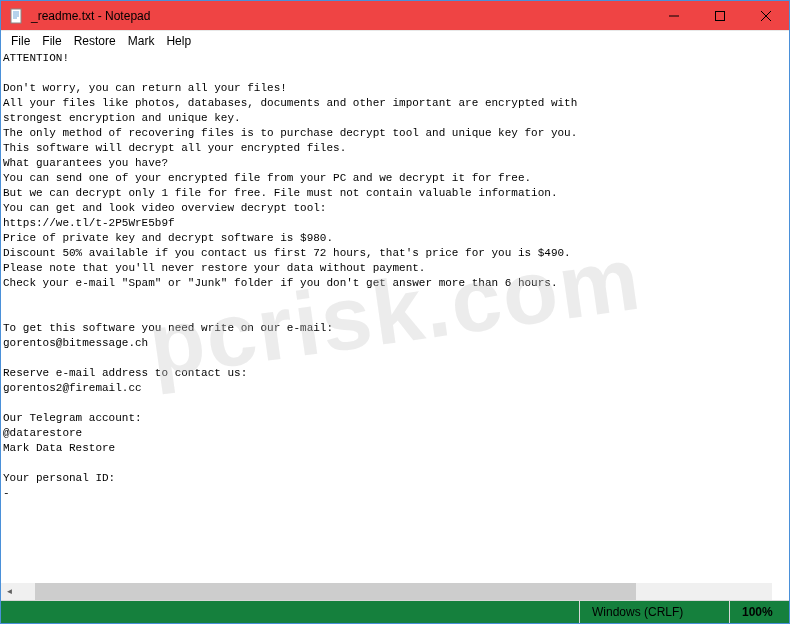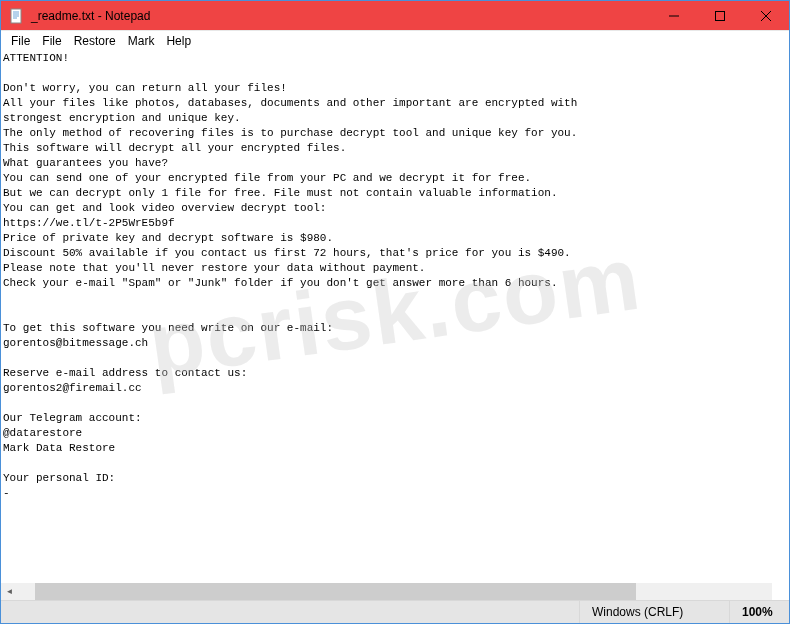--- a/index.html
+++ b/index.html
@@ -105,21 +105,21 @@
       justify-content: center;
       font-size: 8px;
       color: #606060;
     }
     .statusbar {
       position: absolute;
       bottom: 0;
       left: 0;
       right: 0;
       height: 23px;
-      background: #e5e5e5;
+      background: #15803d;
       display: flex;
       align-items: flex-start;
       font-size: 12px;
       border-top: 1px solid #d8d8d8;
     }
     .status-cell {
       padding: 0 12px;
       border-left: 1px solid #d8d8d8;
       height: 100%;
       display: flex;

